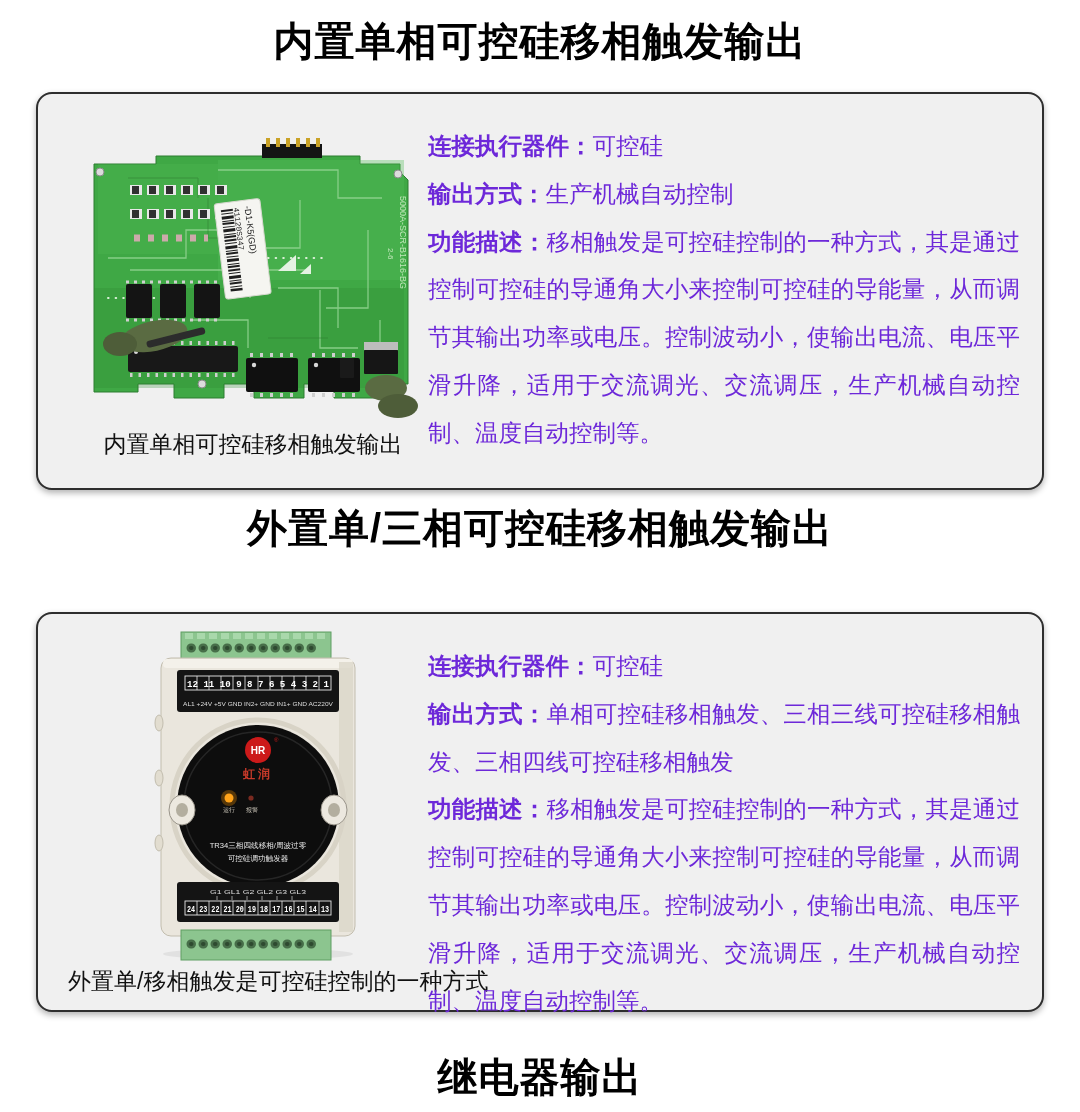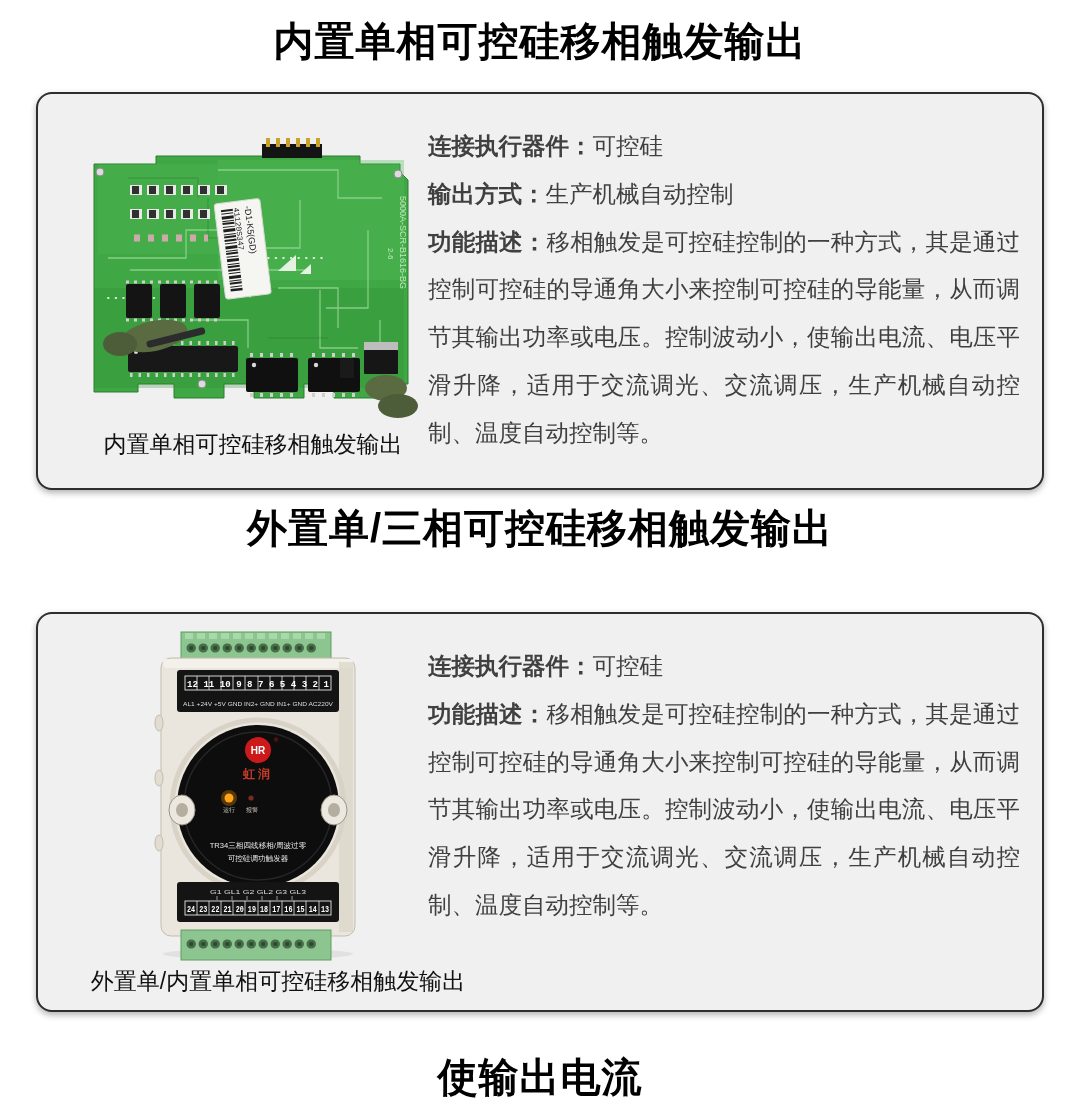--- a/index.html
+++ b/index.html
@@ -18,21 +18,21 @@
     box-shadow:0 3px 6px rgba(0,0,0,0.30);
   }
   #card1{top:92px;height:398px;}
   #card2{top:612px;height:400px;}
   .photo{position:absolute;}
   .caption{
     position:absolute;text-align:center;font-size:23px;color:#111;white-space:nowrap;
   }
   .specs{
     position:absolute;top:29px;left:390px;width:592px;
-    font-size:23.5px;line-height:47.8px;text-align:justify;color:#404040;
+    font-size:23.5px;line-height:47.8px;text-align:justify;color:#6d28d9;
   }
   .specs p{margin:0;}
   .specs b{font-weight:700;}
   svg text{font-family:"Liberation Sans","DejaVu Sans",sans-serif;}
   .mono{font-family:"Liberation Mono","DejaVu Sans Mono",monospace;}
 </style>
 </head>
 <body>
 
 <div class="section-title" style="top:17px">内置单相可控硅移相触发输出</div>
@@ -229,21 +229,22 @@
       <text x="125" y="284" font-size="8.5" font-weight="bold" fill="#ffffff" text-anchor="middle" textLength="142" lengthAdjust="spacingAndGlyphs" class="mono">24 23 22 21 20 19 18 17 16 15 14 13</text>
     </g>
 
     <g>
       <rect x="48" y="302" width="150" height="30" fill="#8cc58f" stroke="#5f9e63"></rect>
       <line x1="58" y1="316" x2="190" y2="316" stroke="#476e49" stroke-width="9" stroke-dasharray="0.5 11.5" stroke-linecap="round"></line>
       <line x1="58" y1="316" x2="190" y2="316" stroke="#2e4a30" stroke-width="4" stroke-dasharray="0.5 11.5" stroke-linecap="round"></line>
     </g>
   </svg>
 
-  <div class="caption" style="left:30px;top:352px;width:420px">外置单/内置单相可控硅移相触发输出</div>
+  <div class="caption" style="left:30px;top:352px;width:420px">外置单/移相触发是可控硅控制的一种方式</div>
 
   <div class="specs">
     <p><b>连接执行器件：</b><span>可控硅</span></p>
+    <p><b>输出方式：</b><span>单相可控硅移相触发、三相三线可控硅移相触发、三相四线可控硅移相触发</span></p>
     <p><b>功能描述：</b><span>移相触发是可控硅控制的一种方式，其是通过控制可控硅的导通角大小来控制可控硅的导能量，从而调节其输出功率或电压。控制波动小，使输出电流、电压平滑升降，适用于交流调光、交流调压，生产机械自动控制、温度自动控制等。</span></p>
   </div>
 </div>
 
-<div class="section-title" style="top:1053px">使输出电流</div>
+<div class="section-title" style="top:1053px">继电器输出</div>
 
 </body></html>

